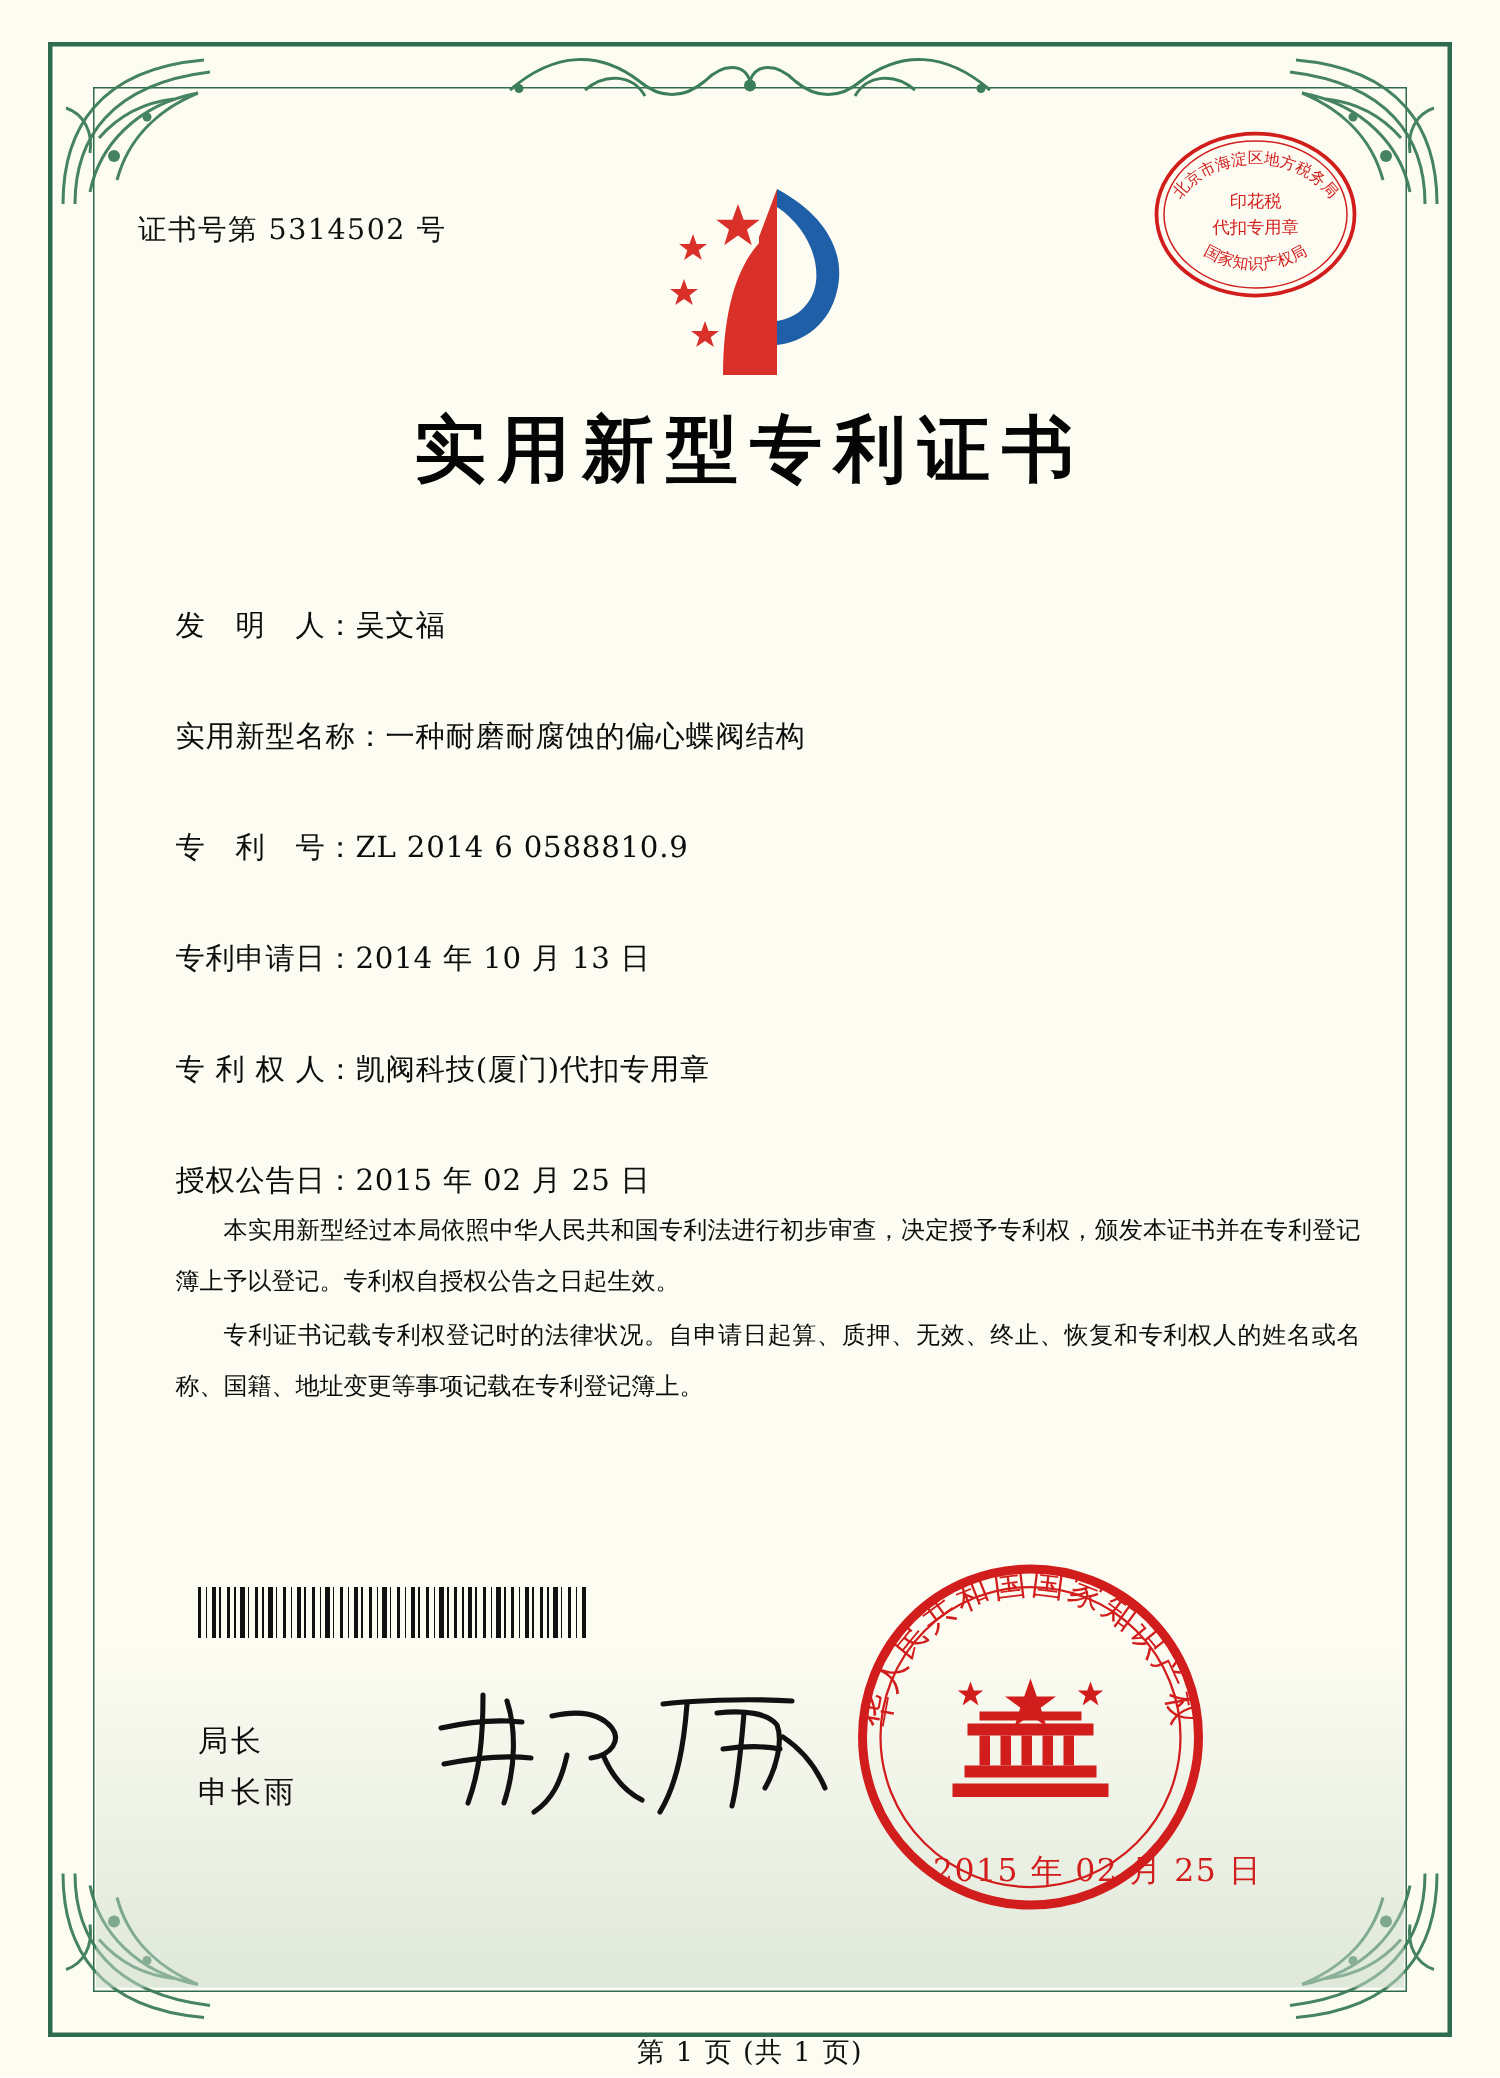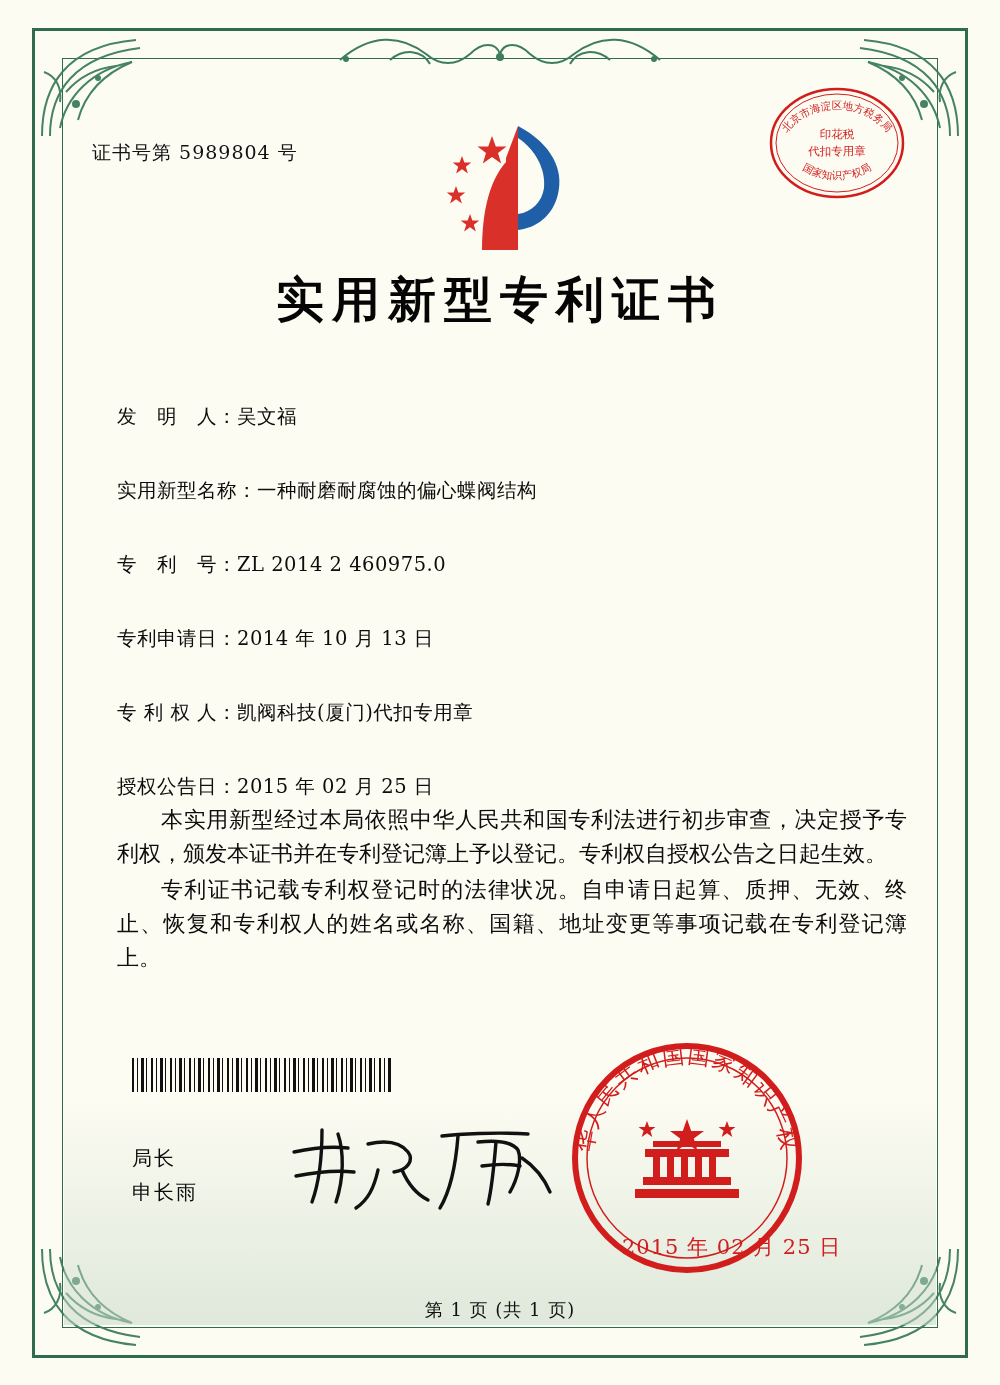--- a/index.html
+++ b/index.html
@@ -112,21 +112,21 @@
     white-space: nowrap;
     letter-spacing: .5px;
   }
   .field .lbl { letter-spacing: .5px; }
   .field .val { letter-spacing: .5px; }
 
   .para-block {
     position: absolute;
     left: 55px; top: 745px;
     width: 790px;
-    font-size: 22px;
+    font-size: 16px;
     line-height: 34px;
     color: #0d0d0d;
     text-align: justify;
   }
   .para { text-indent: 2em; margin: 0 0 2px 0; }
 
   
   .barcode {
     position: absolute;
     left: 70px; top: 1000px;
@@ -139,21 +139,20 @@
         #111 14px, #111 15px, transparent 15px, transparent 19px);
   }
 
   .sign-label {
     position: absolute;
     left: 70px; top: 1085px;
     font-size: 20px;
     line-height: 34px;
     color: #0d0d0d;
     letter-spacing: 2px;
-    font-family: Liberation Mono, monospace;
   }
   .signature {
     position: absolute;
     left: 220px; top: 1060px;
     width: 290px; height: 100px;
     color: #111;
   }
   .signature svg { width: 100%; height: 100%; display: block; }
 
   
@@ -167,21 +166,21 @@
     position: absolute;
     left: 560px; top: 1175px;
     font-size: 21px;
     color: #d21d1d;
     letter-spacing: 1px;
     white-space: nowrap;
   }
 
   .footer {
     position: absolute;
-    left: 0; right: 0; top: 1240px;
+    left: 0; right: 0; top: 1298px;
     text-align: center;
     font-size: 18px;
     color: #111;
     letter-spacing: 1px;
   }
 
   
   .tint {
     position: absolute;
     left: 64px; bottom: 60px;
@@ -252,21 +251,21 @@
       <circle cx="40" cy="72" r="4" fill="currentColor" stroke="none"></circle>
       <circle cx="62" cy="46" r="3" fill="currentColor" stroke="none"></circle>
       <path d="M8 40 C20 44, 26 56, 24 70"></path>
     </svg>
   </div>
 
   <div class="tint"></div>
 
   <div class="content">
 
-    <div class="cert-no">证书号第 5989804 号</div>
+    <div class="cert-no">证书号第 5314502 号</div>
 
     <div class="logo">
       <svg viewBox="0 0 150 140">
         <path d="M86 8 L86 132 L74 132 L74 40 Z" fill="#d9302a"></path>
         <path d="M86 8 C120 26, 132 52, 126 76 C121 98, 104 110, 86 112 L86 96 C100 94, 110 84, 112 70 C114 52, 104 32, 86 20 Z" fill="#1f5fa8"></path>
         <path d="M74 44 C58 62, 50 92, 50 132 L74 132 Z" fill="#d9302a"></path>
         <g fill="#d9302a">
           <polygon points="60,18 63.8,28.5 74.5,28.5 66,35 69.2,45.5 60,39 50.8,45.5 54,35 45.5,28.5 56.2,28.5"></polygon>
           <polygon points="30,38 32.4,44.6 39.3,44.6 33.8,48.8 35.9,55.4 30,51.3 24.1,55.4 26.2,48.8 20.7,44.6 27.6,44.6"></polygon>
           <polygon points="24,68 26.4,74.6 33.3,74.6 27.8,78.8 29.9,85.4 24,81.3 18.1,85.4 20.2,78.8 14.7,74.6 21.6,74.6"></polygon>
@@ -295,21 +294,21 @@
     <div class="title">实用新型专利证书</div>
 
     <div class="fields">
       <div class="field">
         <span class="lbl">发　明　人：</span><span class="val">吴文福</span>
       </div>
       <div class="field">
         <span class="lbl">实用新型名称：</span><span class="val">一种耐磨耐腐蚀的偏心蝶阀结构</span>
       </div>
       <div class="field">
-        <span class="lbl">专　利　号：</span><span class="val">ZL 2014 2 460975.0</span>
+        <span class="lbl">专　利　号：</span><span class="val">ZL 2014 6 0588810.9</span>
       </div>
       <div class="field">
         <span class="lbl">专利申请日：</span><span class="val">2014 年 10 月 13 日</span>
       </div>
       <div class="field">
         <span class="lbl">专 利 权 人：</span><span class="val">凯阀科技(厦门)代扣专用章</span>
       </div>
       <div class="field">
         <span class="lbl">授权公告日：</span><span class="val">2015 年 02 月 25 日</span>
       </div>

